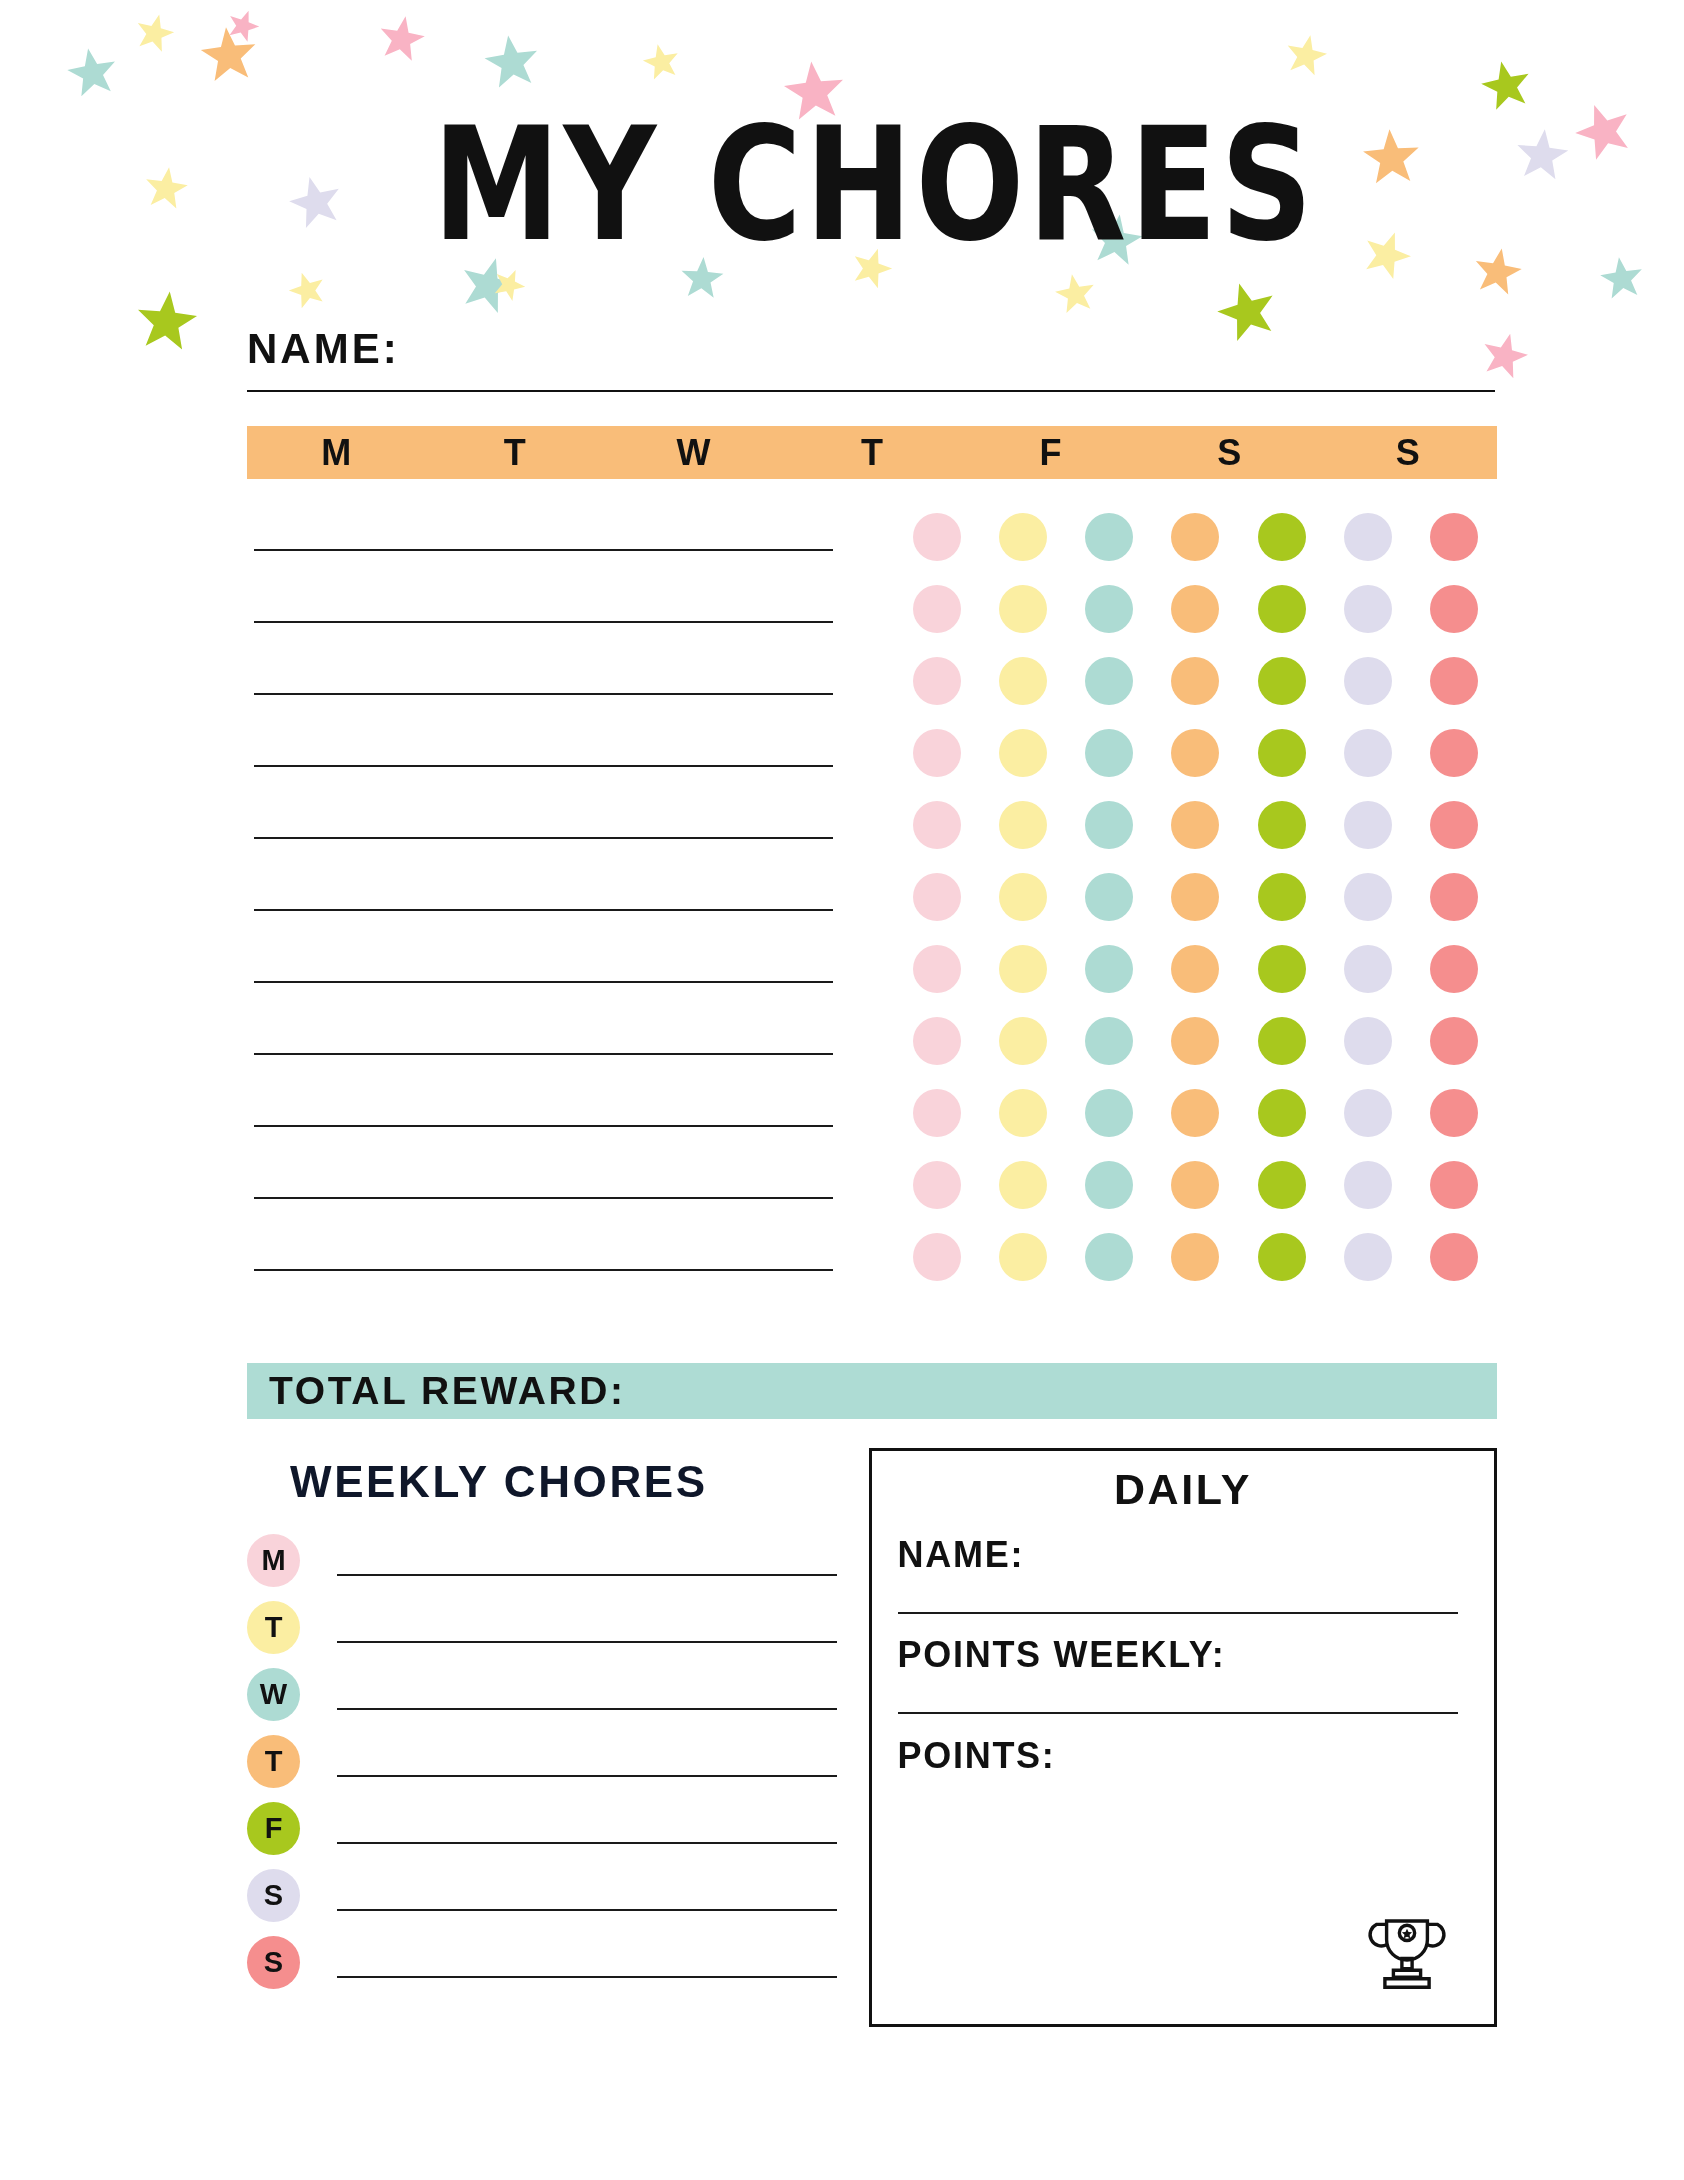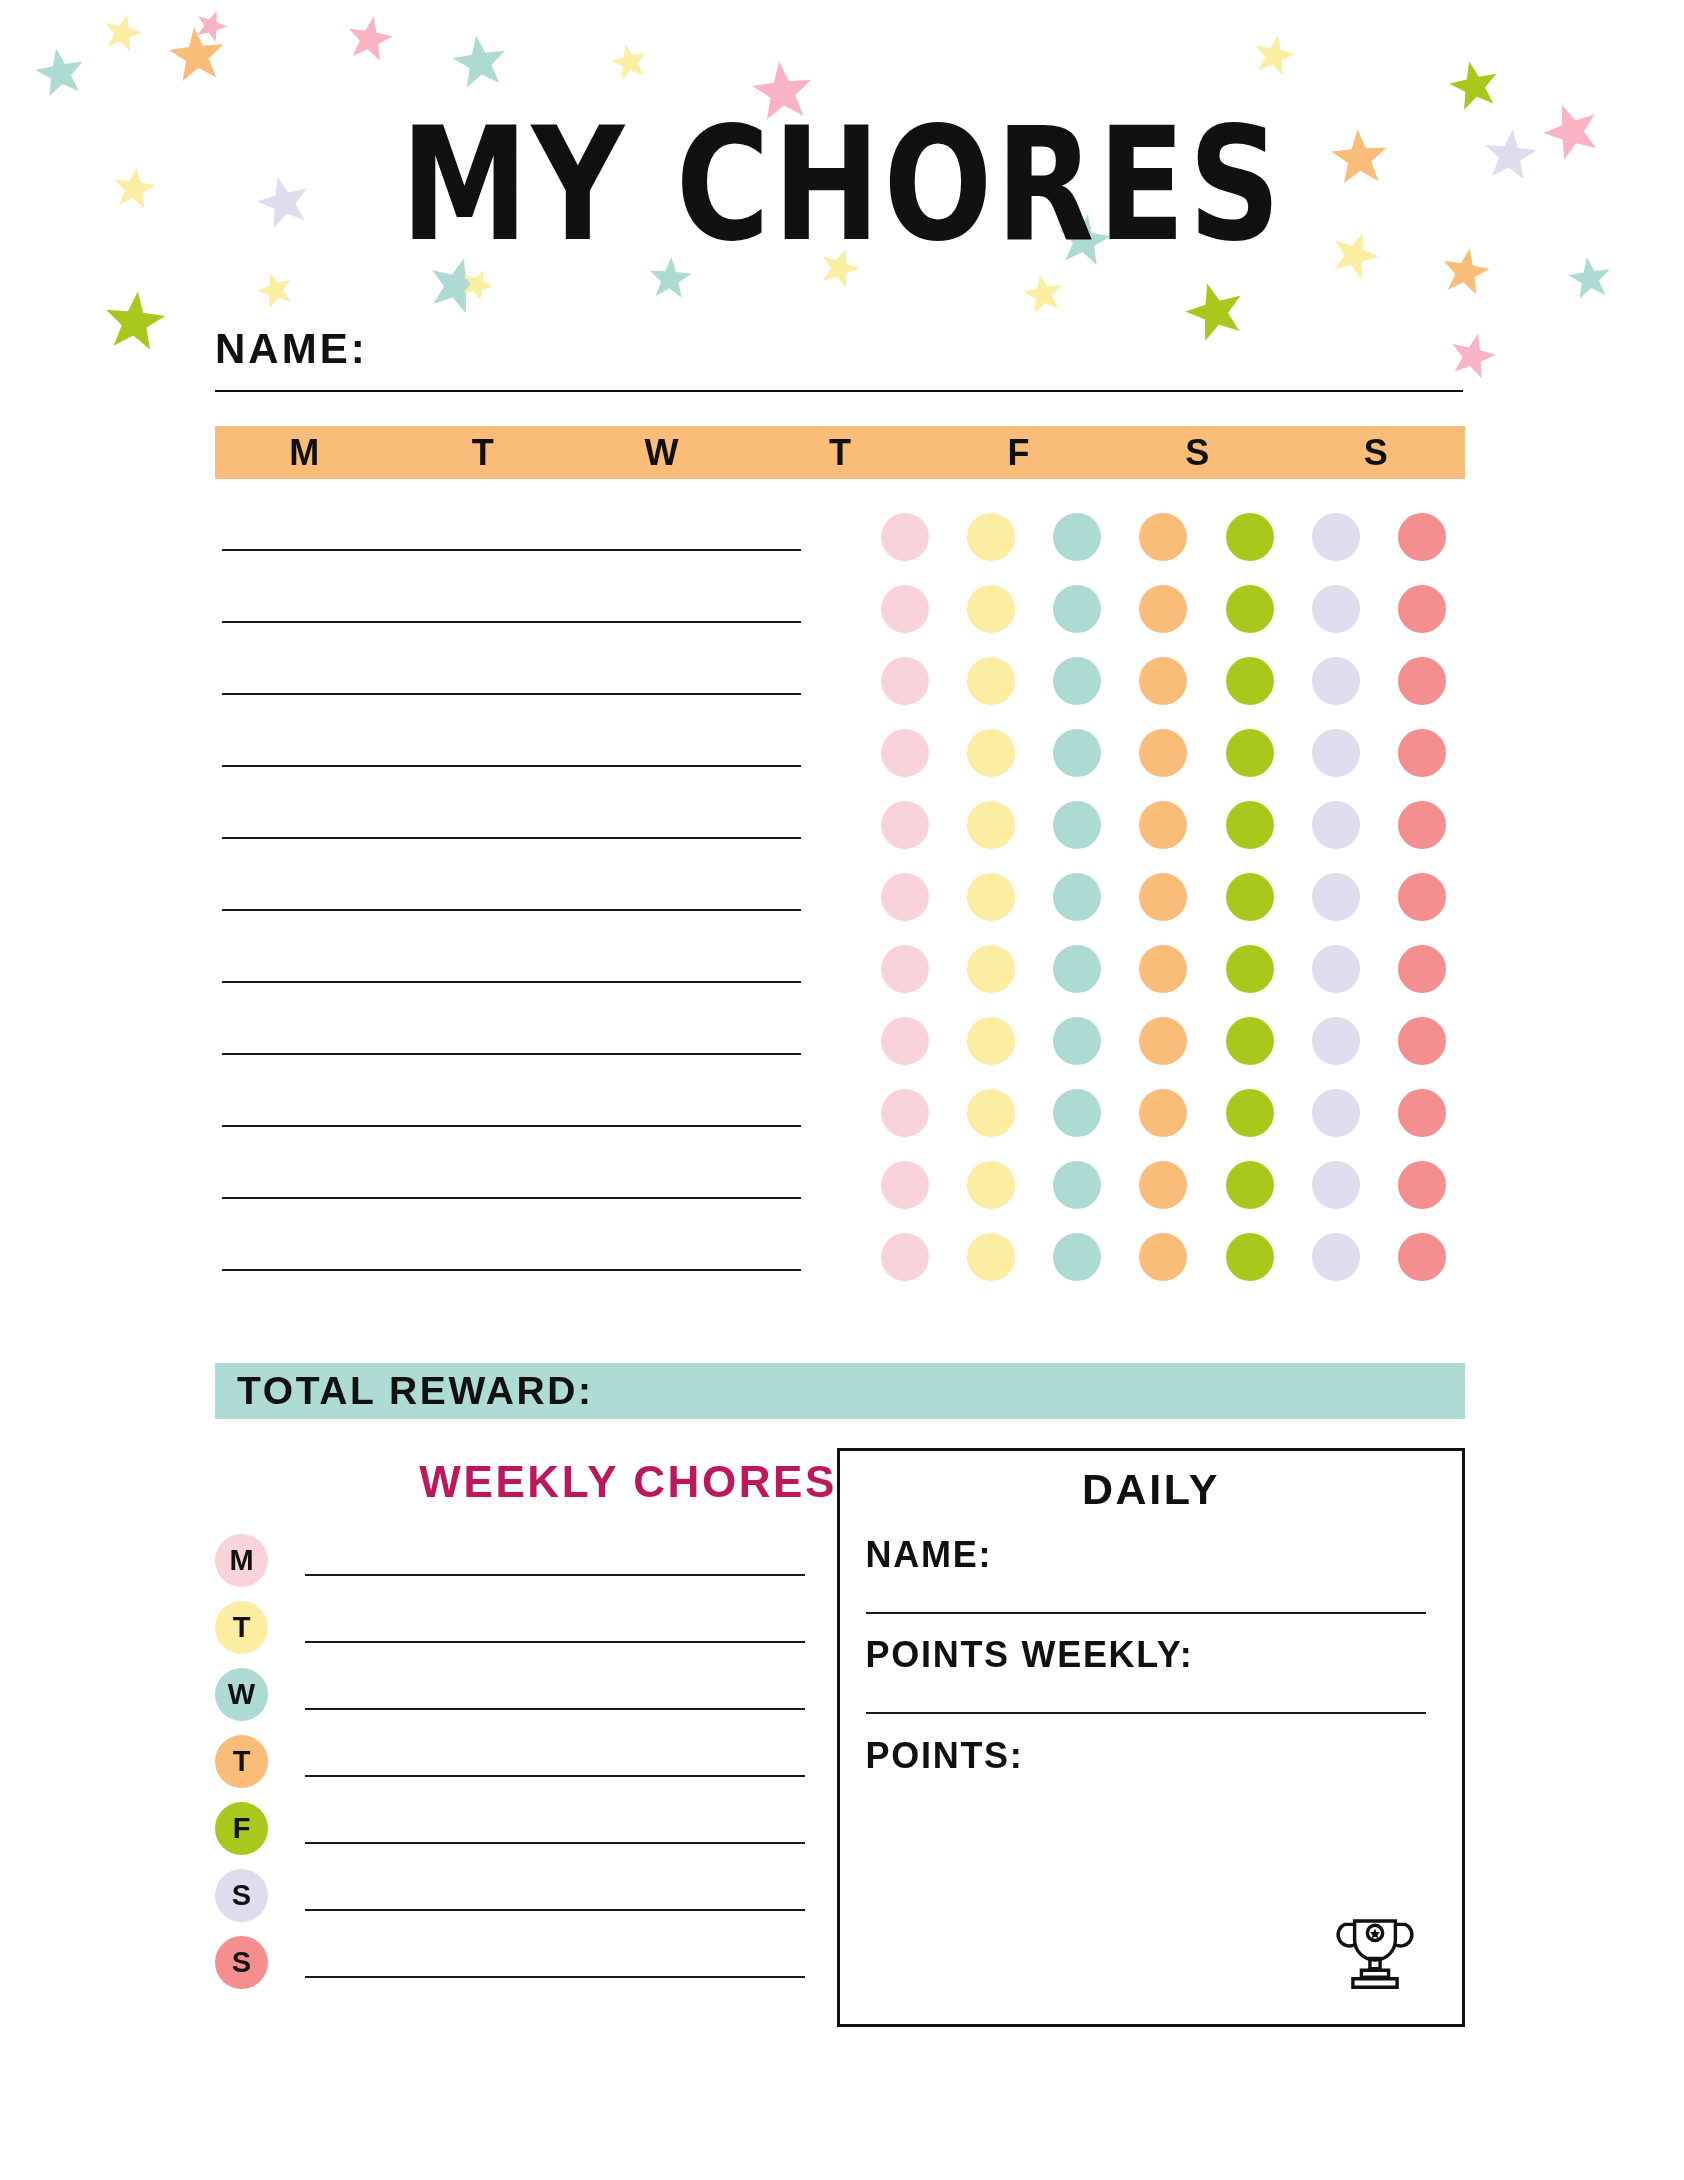--- a/index.html
+++ b/index.html
@@ -10,20 +10,21 @@
   body {
     font-family: "Liberation Sans", sans-serif;
     color: #1a1a1a;
   }
   #page {
     position: relative;
     width: 1613px;
     height: 2181px;
     background: #ffffff;
     overflow: hidden;
+    margin-left: 32px;
   }
 
   
   #stars {
     position: absolute;
     left: 0; top: 0;
     width: 1685px;
     height: 443px;
     pointer-events: none;
   }
@@ -176,25 +177,25 @@
     width: 1250px;
     height: 579px;
     display: flex;
   }
 
   
   #weekly {
     width: 622px;
   }
   #weekly-title {
-    text-align: right;
+    text-align: left;
     font-size: 44px;
     font-weight: bold;
     letter-spacing: 2.6px;
-    color: #be185d;
+    color: #0f172a;
     padding-left: 43px;
     padding-top: 8.5px;
   }
   #weekly-rows {
     margin-top: 20.4px;
   }
   .weekly-row {
     display: flex;
     align-items: center;
     height: 67px;

